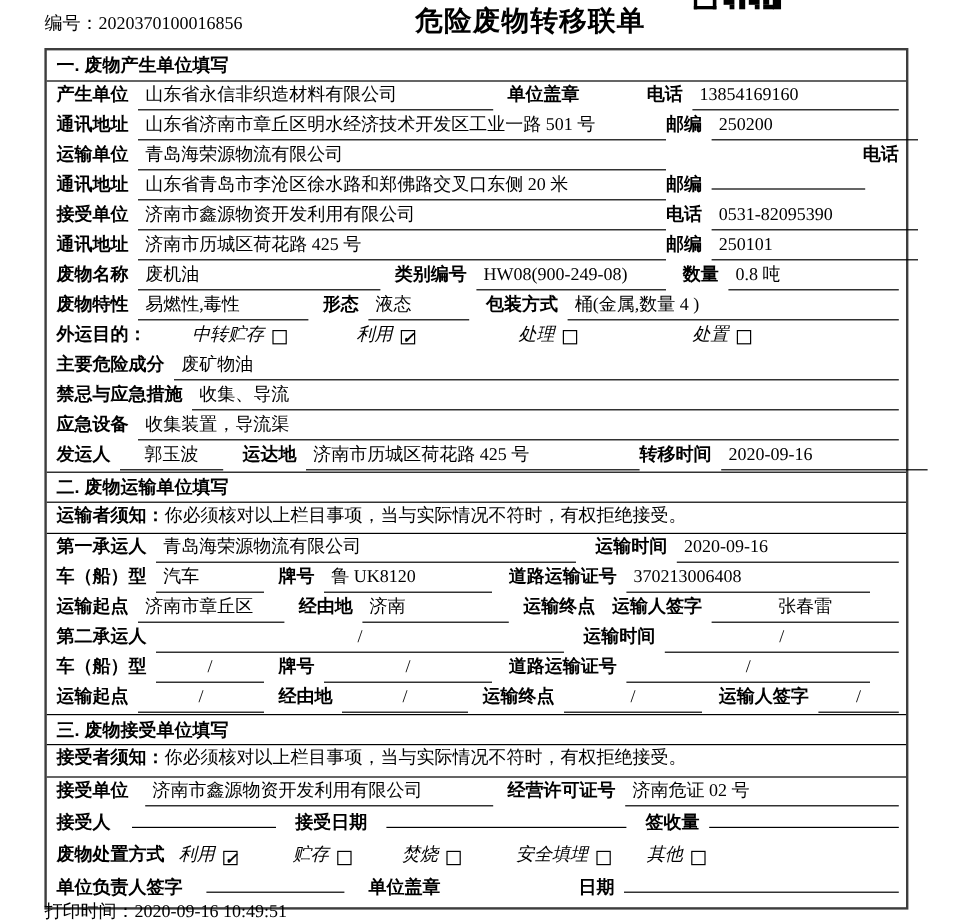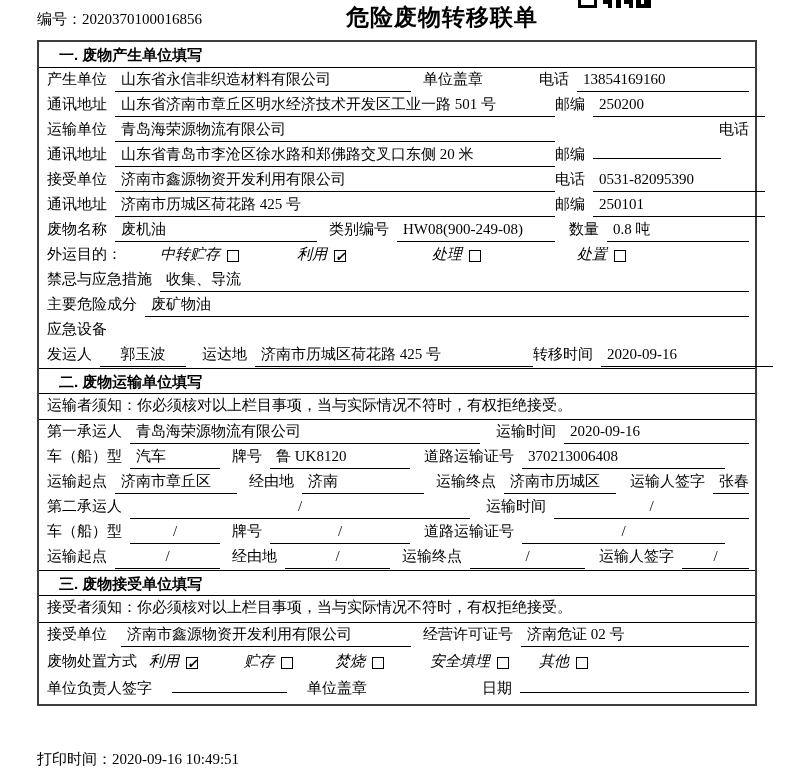--- a/index.html
+++ b/index.html
@@ -15,34 +15,34 @@
     transform:translateX(44px);
     font-family:"Liberation Sans","DejaVu Sans",sans-serif;
     font-weight:700; font-size:23px; letter-spacing:1px;
   }
   .qr-frag { position:absolute; left:578px; top:0; }
   .form-table {
     position:absolute; left:37px; top:40px; width:720px;
     border:2px solid #3d3d3d; background:#fff;
   }
   .sec-head {
-    height:26px; line-height:25px; padding-left:20px;
+    height:26px; line-height:25px; padding-left:8px;
     font-family:"Liberation Sans","DejaVu Sans",sans-serif;
     font-weight:700; font-size:15px;
     border-bottom:1px solid #000;
   }
   .sec-head.mid { border-top:1px solid #000; }
   .row {
     display:flex; align-items:baseline;
     height:25px; line-height:23px;
     padding:0 6px 0 8px; white-space:nowrap;
   }
   .row.notice { height:26px; border-bottom:1px solid #000; }
   .row.tall { height:27px; }
-  .lbl { flex:0 0 auto; }
+  .lbl { flex:0 0 auto;font-weight:bold; }
   .field {
     border-bottom:1px solid #000; padding:0 6px;
     overflow:hidden; flex:0 0 auto; margin-left:8px;
   }
   .grow { flex:1 1 auto; }
   .push { margin-left:auto; }
   .ctr { text-align:center; }
   .w296{width:296px}.w440{width:440px}.w202{width:202px}.w158{width:158px}
   .w142{width:142px}.w84{width:84px}.w86{width:86px}.w278{width:278px}
   .w350{width:350px}.w90{width:90px}.w140{width:140px}.w122{width:122px}
@@ -138,20 +138,28 @@
 
   <div class="row">
     <span class="lbl">废物名称</span>
     <span class="field w202">废机油</span>
     <span class="lbl ml12">类别编号</span>
     <span class="field w158">HW08(900-249-08)</span>
     <span class="lbl ml14">数量</span>
     <span class="field grow">0.8 吨</span>
   </div>
 
+  <div class="row">
+    <span class="lbl">废物特性</span>
+    <span class="field w142">易燃性,毒性</span>
+    <span class="lbl ml12">形态</span>
+    <span class="field w84">液态</span>
+    <span class="lbl ml14">包装方式</span>
+    <span class="field grow">桶(金属,数量  4 )</span>
+  </div>
 
   <div class="row">
     <span class="lbl">外运目的：</span>
     <span class="opt op1">
       <span>中转贮存</span>
       <span class="checkbox"></span>
     </span>
     <span class="opt op2">
       <span>利用</span>
       <span class="checkbox checked"></span>
@@ -160,31 +168,32 @@
       <span>处理</span>
       <span class="checkbox"></span>
     </span>
     <span class="opt op4">
       <span>处置</span>
       <span class="checkbox"></span>
     </span>
   </div>
 
   <div class="row">
+    <span class="lbl">主要危险成分</span>
+    <span class="field grow">废矿物油</span>
+  </div>
+
+  <div class="row">
     <span class="lbl">禁忌与应急措施</span>
     <span class="field grow">收集、导流</span>
   </div>
 
   <div class="row">
-    <span class="lbl">主要危险成分</span>
-    <span class="field grow">废矿物油</span>
-  </div>
-
-  <div class="row">
     <span class="lbl">应急设备</span>
+    <span class="field grow">收集装置，导流渠</span>
   </div>
 
   <div class="row">
     <span class="lbl">发运人</span>
     <span class="field w86 ctr">郭玉波</span>
     <span class="lbl ml16">运达地</span>
     <span class="field w278">济南市历城区荷花路 425 号</span>
     <span class="lbl push">转移时间</span>
     <span class="field rfield">2020-09-16</span>
   </div>
@@ -211,21 +220,20 @@
     <span class="lbl ml14">道路运输证号</span>
     <span class="field grow mr24">370213006408</span>
   </div>
 
   <div class="row">
     <span class="lbl">运输起点</span>
     <span class="field w122">济南市章丘区</span>
     <span class="lbl ml12">经由地</span>
     <span class="field w122">济南</span>
     <span class="lbl ml12">运输终点</span>
-    <span class="field w112">济南市历城区</span>
     <span class="lbl ml14">运输人签字</span>
     <span class="field grow ctr">张春雷</span>
   </div>
 
   <div class="row">
     <span class="lbl">第二承运人</span>
     <span class="field w340 ctr">/</span>
     <span class="lbl ml16">运输时间</span>
     <span class="field grow ctr">/</span>
   </div>
@@ -257,20 +265,28 @@
     <span>你必须核对以上栏目事项，当与实际情况不符时，有权拒绝接受。</span>
   </div>
 
   <div class="row tall">
     <span class="lbl">接受单位</span>
     <span class="field w290 ml14">济南市鑫源物资开发利用有限公司</span>
     <span class="lbl ml12">经营许可证号</span>
     <span class="field grow">济南危证 02 号</span>
   </div>
 
+  <div class="row tall">
+    <span class="lbl">接受人</span>
+    <span class="field w120 ml18"></span>
+    <span class="lbl ml16">接受日期</span>
+    <span class="field w200 ml16"></span>
+    <span class="lbl ml16">签收量</span>
+    <span class="field grow"></span>
+  </div>
 
   <div class="row tall">
     <span class="lbl">废物处置方式</span>
     <span class="opt dp1">
       <span>利用</span>
       <span class="checkbox checked"></span>
     </span>
     <span class="opt dp2">
       <span>贮存</span>
       <span class="checkbox"></span>

